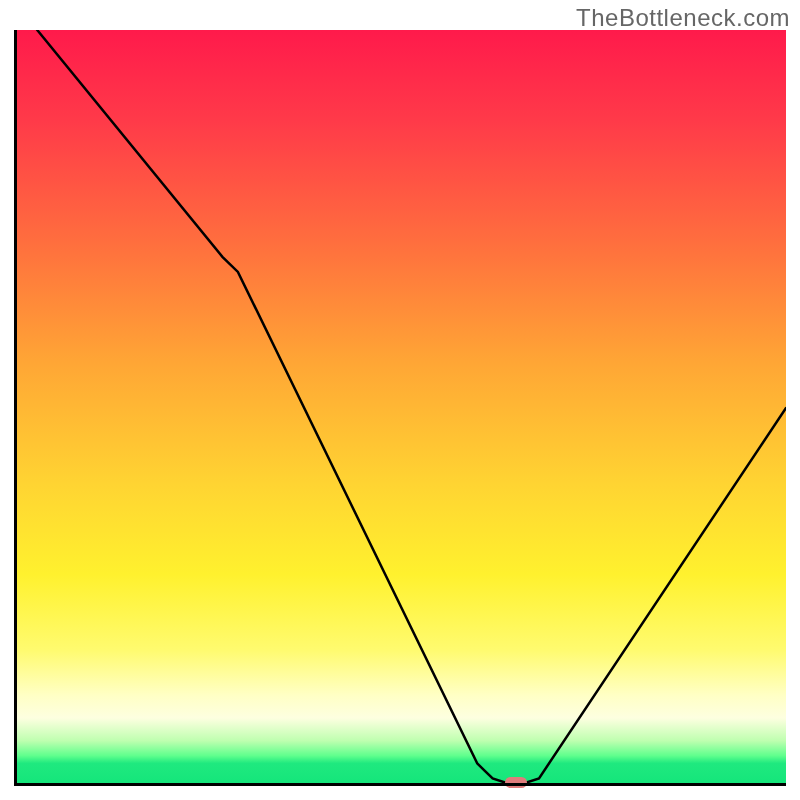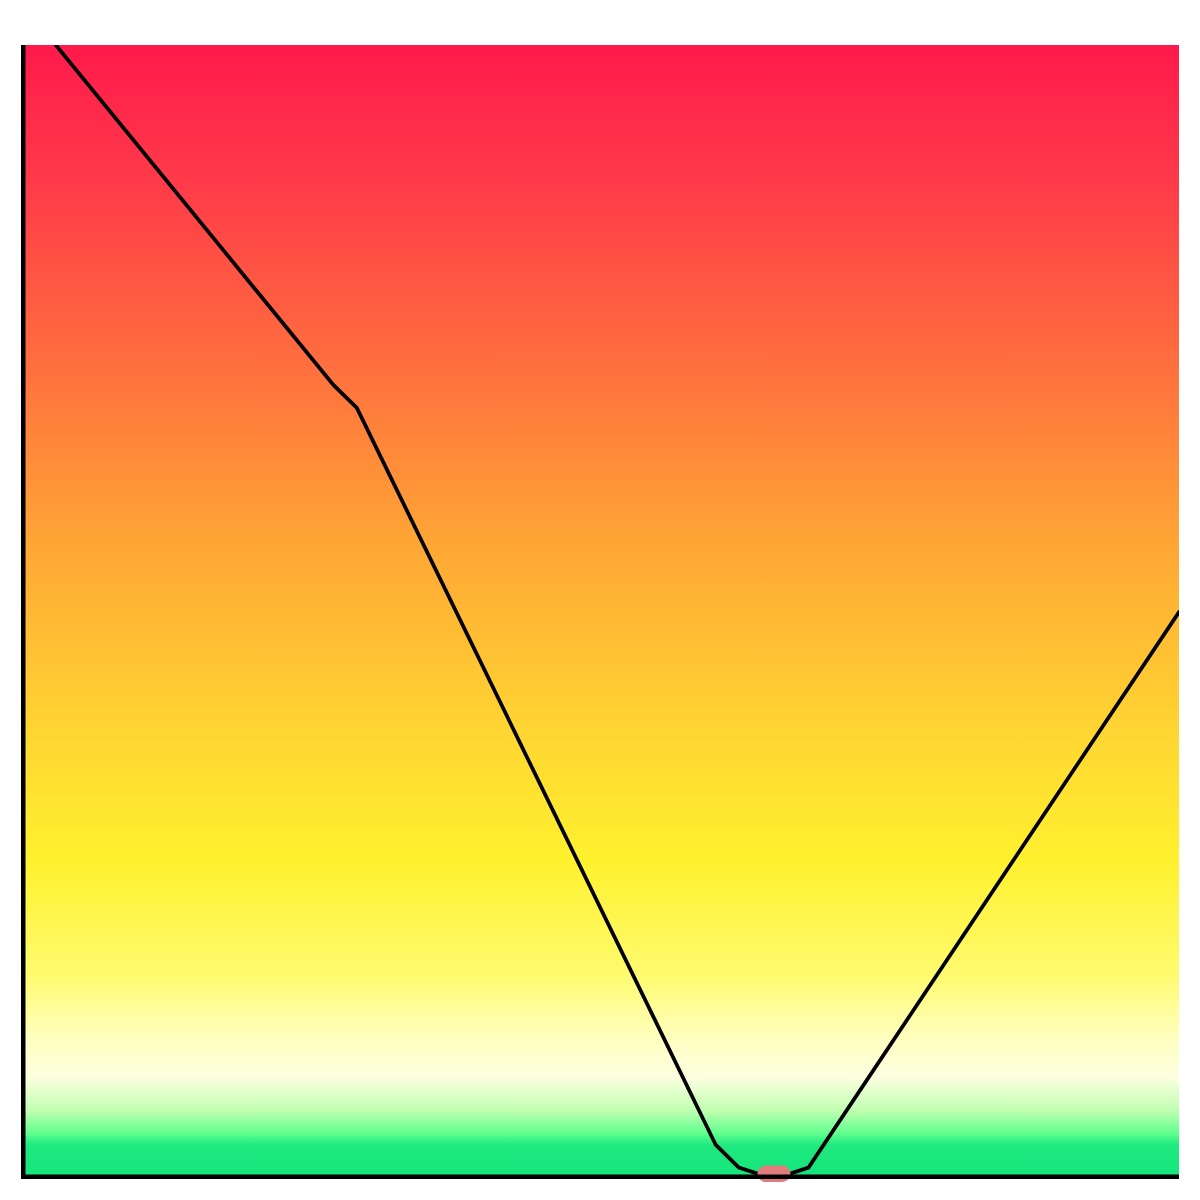--- a/index.html
+++ b/index.html
@@ -80,20 +80,21 @@
     height: 11px;
     border-radius: 999px;
     background: #e07c7c; 
   }
 </style>
 </head>
 <body>
 
 <div class="stage">
 
+  <div class="watermark">TheBottleneck.com</div>
 
   <div class="plot-frame">
 
     <div class="gradient"></div>
 
     <svg class="curve" viewBox="0 0 772 756" preserveAspectRatio="none">
       <path d="M 23.2 0.0 Q 115.8 113.4 208.4 226.8 Q 216.2 234.4 223.9 241.9 Q 343.5 487.6 463.2 733.3 Q 470.9 740.9 478.6 748.4 Q 490.2 752.2 501.8 756.0 Q 513.4 752.2 525.0 748.4 Q 648.5 563.2 772.0 378.0" fill="none" stroke="#000" stroke-width="2.5" stroke-linecap="round"></path>
     </svg>
 
     <div class="marker" style="left: 490.8px; top: 747px;"></div>

